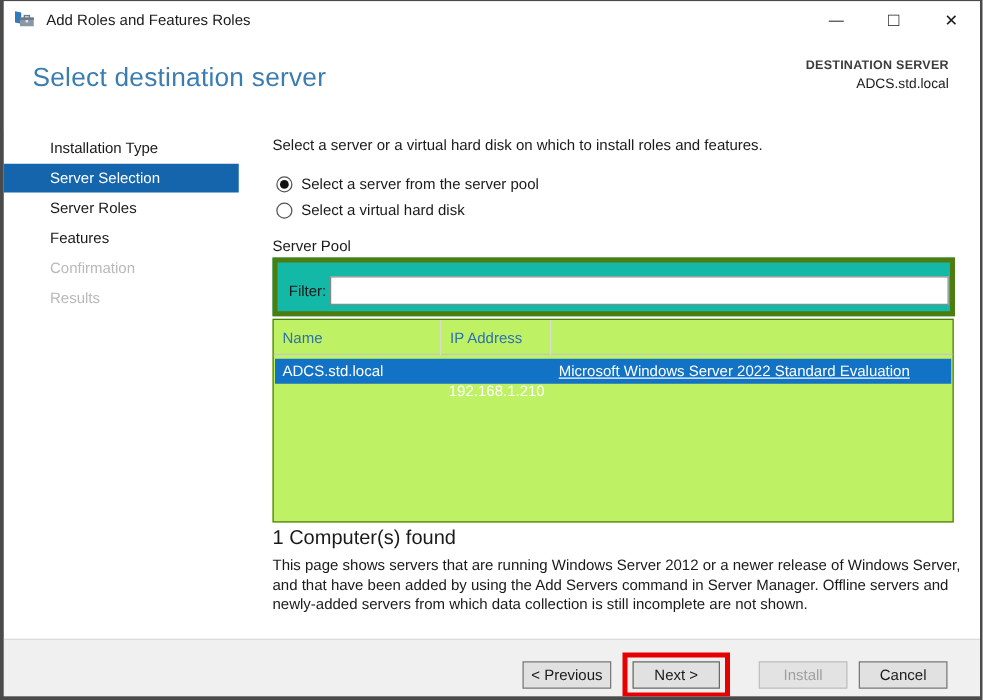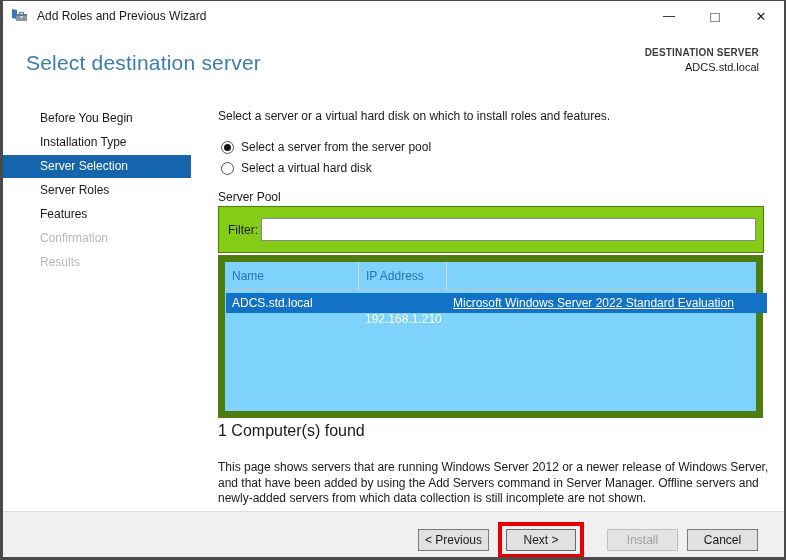--- a/index.html
+++ b/index.html
@@ -64,32 +64,32 @@
   .radio-circle.checked::after {
     content:""; position:absolute; left:2px; top:2px; width:7px; height:7px;
     border-radius:50%; background:#111;
   }
   .radio-label { margin-left:7px; font-size:12px; color:#1a1a1a; }
 
   .pool-title { position:absolute; left:215px; top:189px; font-size:12px; color:#1a1a1a; }
 
   .filter-box {
     position:absolute; left:215px; top:205px; width:546px; height:47px;
-    background:#84cc16; border:1px solid #4d7c0f;
+    background:#14b8a6; border:4px solid #4d7c0f;
   }
   .filter-label { position:absolute; left:9px; top:16px; font-size:12px; color:#1a1a1a; }
   .filter-input {
     position:absolute; left:42px; top:11px; width:495px; height:23px;
     border:1px solid #8a8a8a; background:#fff; font-size:12px; padding:0 4px;
     font-family:"Liberation Sans", sans-serif; outline:none;
   }
 
   .server-table {
     position:absolute; left:215px; top:254px; width:545px; height:163px;
-    background:#7dd3fc; border:7px solid #4d7c0f;
+    background:#bef264; border:1px solid #4d7c0f;
   }
   .table-header { position:absolute; left:0; top:0; right:0; height:28px; border-bottom:1px solid #c5c5c5; }
   .th-cell {
     position:absolute; top:0; height:28px; line-height:28px;
     font-size:12px; color:#2d71ae; padding-left:7px; white-space:nowrap; overflow:hidden;
     border-right:1px solid #d9d9d9;
   }
   .th-name { left:0; width:134px; }
   .th-ip   { left:134px; width:88px; }
   .th-os   { left:222px; width:310px; }
@@ -100,21 +100,21 @@
   .td-cell {
     position:absolute; top:0; height:20px; line-height:20px;
     font-size:12px; padding-left:6px; white-space:nowrap; overflow:hidden;
   }
   .td-name { left:0; width:134px; }
   .td-ip   { left:133px; width:88px;margin-top:16px; }
   .td-os   { left:221px; width:318px;text-decoration:underline; }
 
   .count-text { position:absolute; left:215px; top:421px; font-size:16px; color:#1a1a1a; }
   .description {
-    position:absolute; left:215px; top:459px; width:560px;
+    position:absolute; left:215px; top:444px; width:560px;
     font-size:12px; line-height:15.5px; color:#1a1a1a;
   }
 
   
   .footer {
     position:absolute; left:0; right:0; bottom:0; height:46px;
     background:#f0f0f0; border-top:1px solid #dcdcdc;
   }
   .btn {
     position:absolute; top:17px; height:22px;
@@ -137,38 +137,37 @@
 <div class="window">
 
   <div class="titlebar">
     <svg class="titlebar-icon" viewBox="0 0 17 16">
       <polygon points="1,1 6,2 6,11 1,10" fill="#2e7bbf"></polygon>
       <rect x="5" y="6" width="11" height="7" fill="#8a97a3"></rect>
       <rect x="5" y="6" width="11" height="2" fill="#6d7a86"></rect>
       <rect x="8.5" y="4.5" width="4" height="2.5" fill="none" stroke="#6d7a86" stroke-width="1.2"></rect>
       <rect x="9.5" y="8" width="2" height="2" fill="#dfe4e8"></rect>
     </svg>
-    <span class="titlebar-title">Add Roles and Previous Wizard</span>
+    <span class="titlebar-title">Add Roles and Features Roles</span>
     <div class="titlebar-controls">
       <span class="tb-btn">—</span>
       <span class="tb-btn maximize">□</span>
       <span class="tb-btn close">✕</span>
     </div>
   </div>
 
   <div class="page-header">
     <div class="page-title">Select destination server</div>
     <div class="dest-block">
       <div class="dest-label">DESTINATION SERVER</div>
       <div class="dest-value">ADCS.std.local</div>
     </div>
   </div>
 
   <div class="sidebar">
-    <div class="nav-item">Before You Begin</div>
     <div class="nav-item">Installation Type</div>
     <div class="nav-item selected">Server Selection</div>
     <div class="nav-item">Server Roles</div>
     <div class="nav-item">Features</div>
     <div class="nav-item disabled">Confirmation</div>
     <div class="nav-item disabled">Results</div>
   </div>
 
   <div class="instruction">Select a server or a virtual hard disk on which to install roles and features.</div>
 

